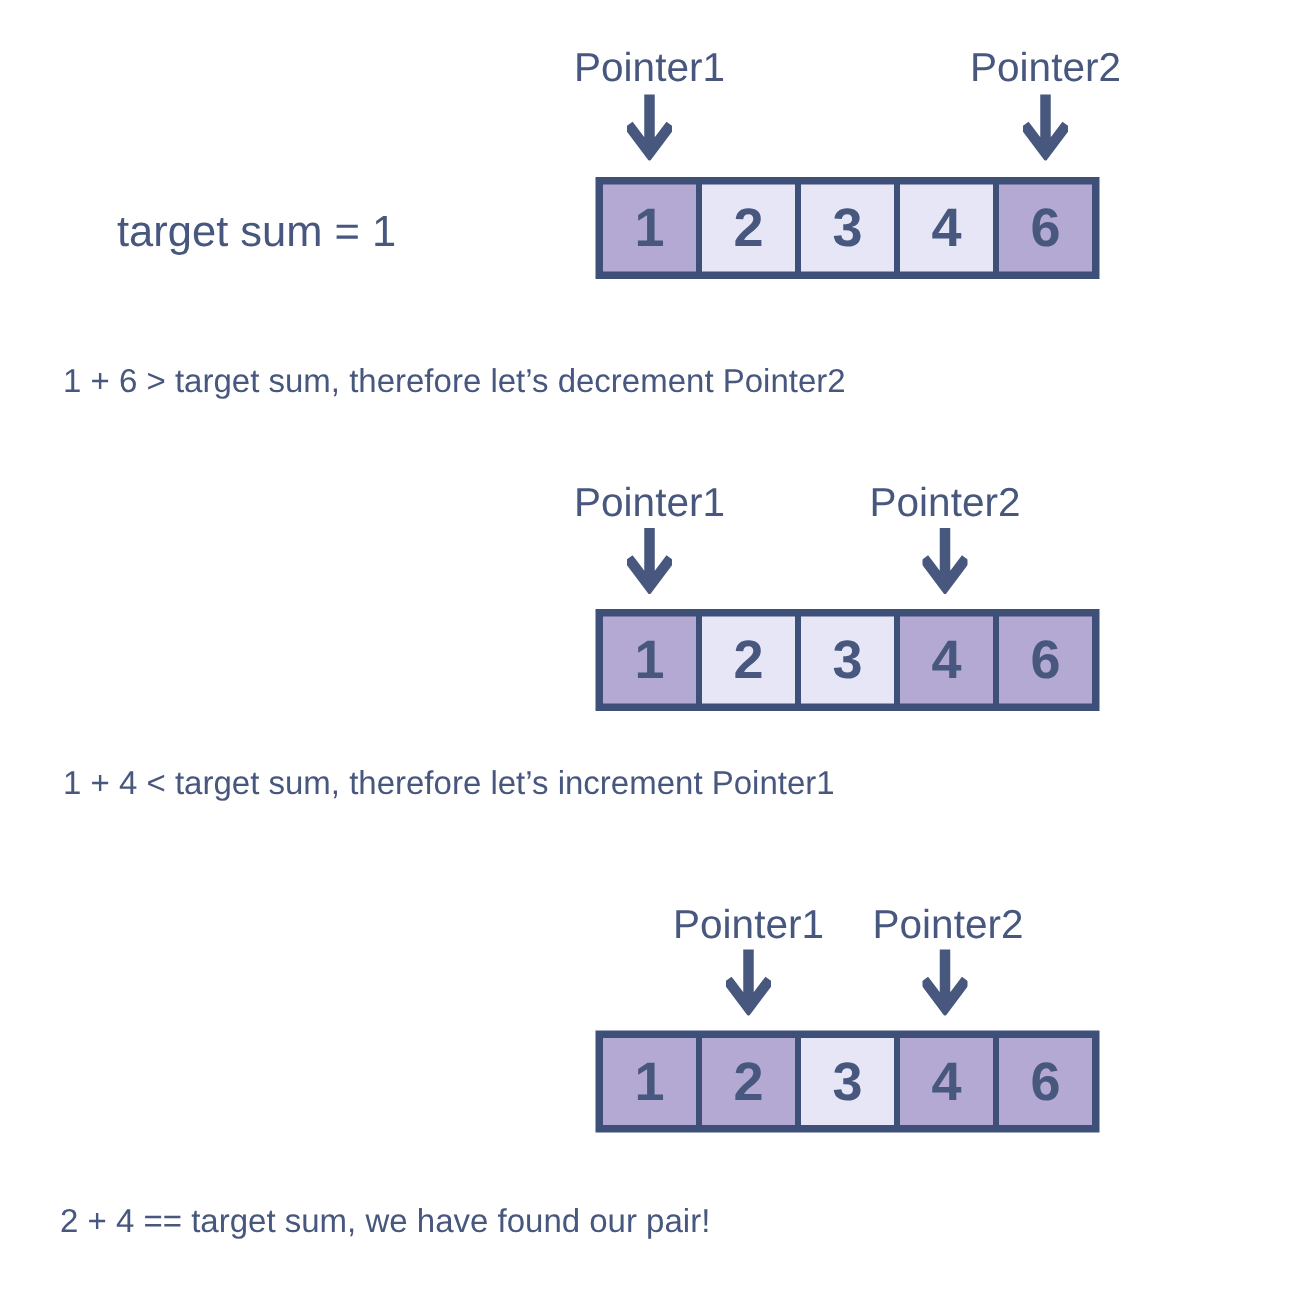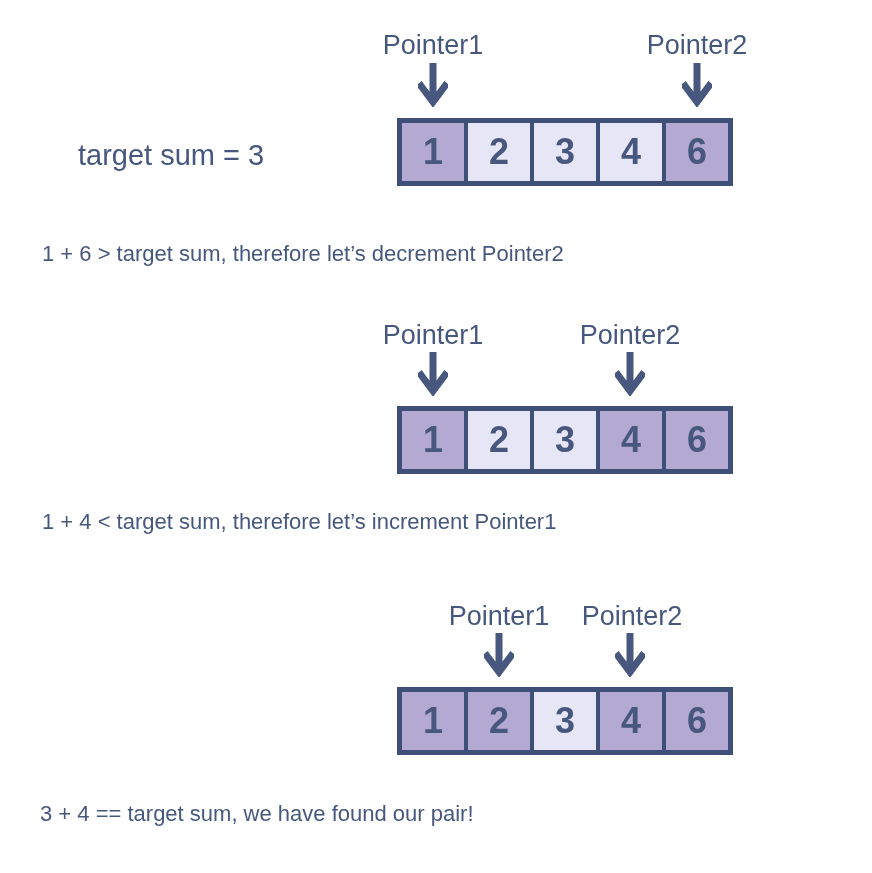--- a/index.html
+++ b/index.html
@@ -91,21 +91,21 @@
       <svg viewBox="0 0 30 44">
           <path d="M15 3 L15 33 M3 23 L15 39 L27 23"></path>
         </svg>
     </div>
     <div class="arrow" style="left:682px;top:63px;">
       <svg viewBox="0 0 30 44">
           <path d="M15 3 L15 33 M3 23 L15 39 L27 23"></path>
         </svg>
     </div>
 
-    <div class="target-sum">target sum = 3</div>
+    <div class="target-sum">target sum = 1</div>
 
     <div class="array" style="left:397px;top:118px;">
       <div class="cell active">1</div>
       <div class="cell">2</div>
       <div class="cell">3</div>
       <div class="cell">4</div>
       <div class="cell active">6</div>
     </div>
 
     <div class="caption" style="top:236px;">1 + 6 &gt; target sum, therefore let’s decrement Pointer2</div>
@@ -153,16 +153,16 @@
     </div>
 
     <div class="array" style="left:397px;top:687px;">
       <div class="cell active">1</div>
       <div class="cell active">2</div>
       <div class="cell">3</div>
       <div class="cell active">4</div>
       <div class="cell active">6</div>
     </div>
 
-    <div class="caption" style="top:796px;left:40px;">3 + 4 == target sum, we have found our pair!</div>
+    <div class="caption" style="top:796px;left:40px;">2 + 4 == target sum, we have found our pair!</div>
   </div>
 
 </div>
 
 </body></html>

